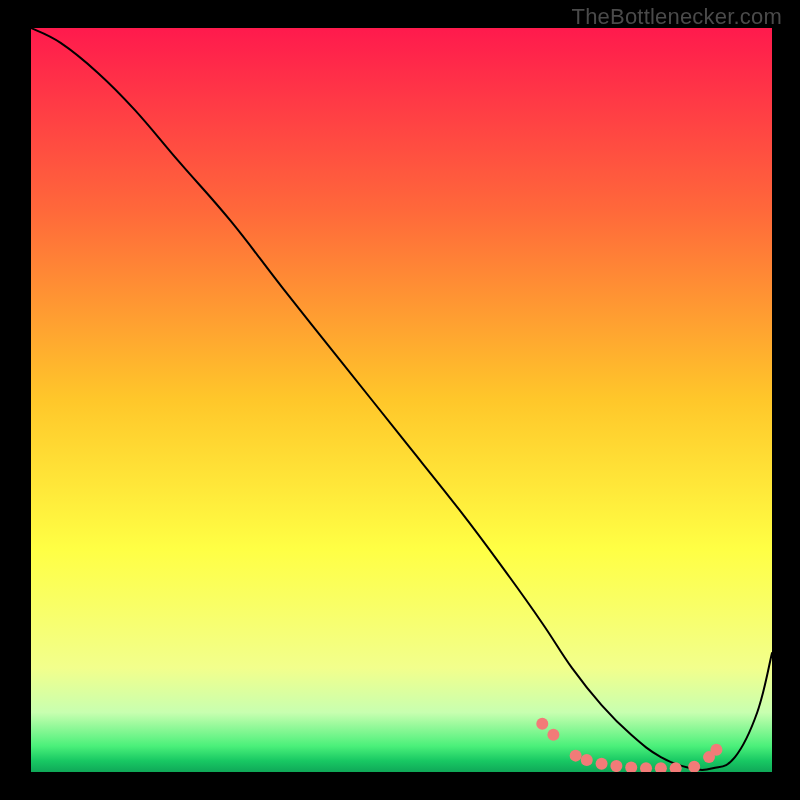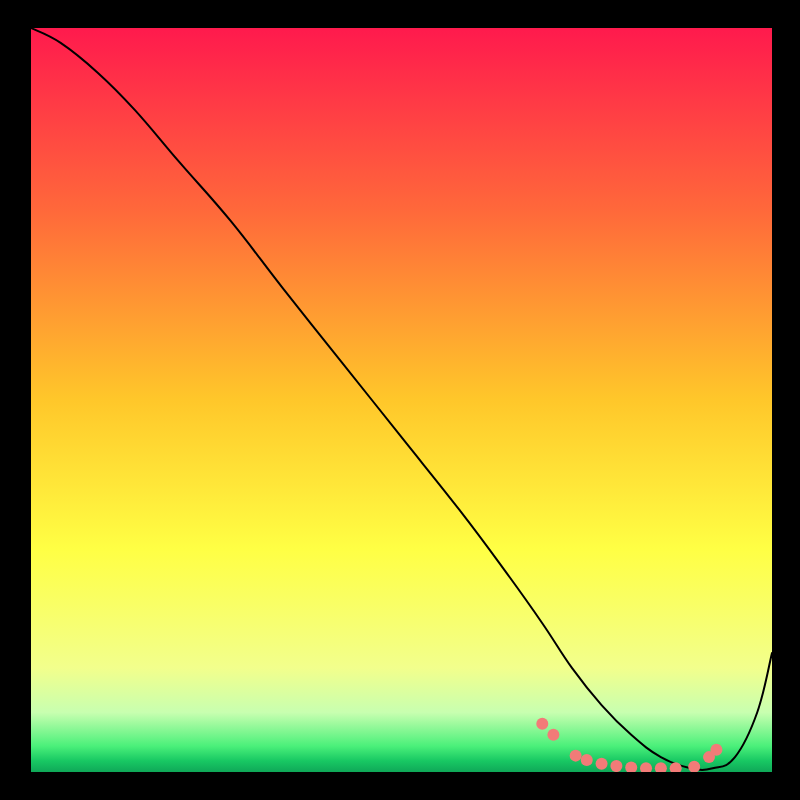--- a/index.html
+++ b/index.html
@@ -68,13 +68,14 @@
           <circle cx="646.03" cy="768.28" r="6" fill="#f27b78"></circle>
           <circle cx="660.85" cy="768.28" r="6" fill="#f27b78"></circle>
           <circle cx="675.67" cy="768.28" r="6" fill="#f27b78"></circle>
           <circle cx="694.195" cy="766.792" r="6" fill="#f27b78"></circle>
           <circle cx="709.015" cy="757.12" r="6" fill="#f27b78"></circle>
           <circle cx="716.4250000000001" cy="749.68" r="6" fill="#f27b78"></circle>
         </g>
     </g>
   </svg>
 
+  <div class="watermark">TheBottlenecker.com</div>
 </div>
 
 </body></html>

